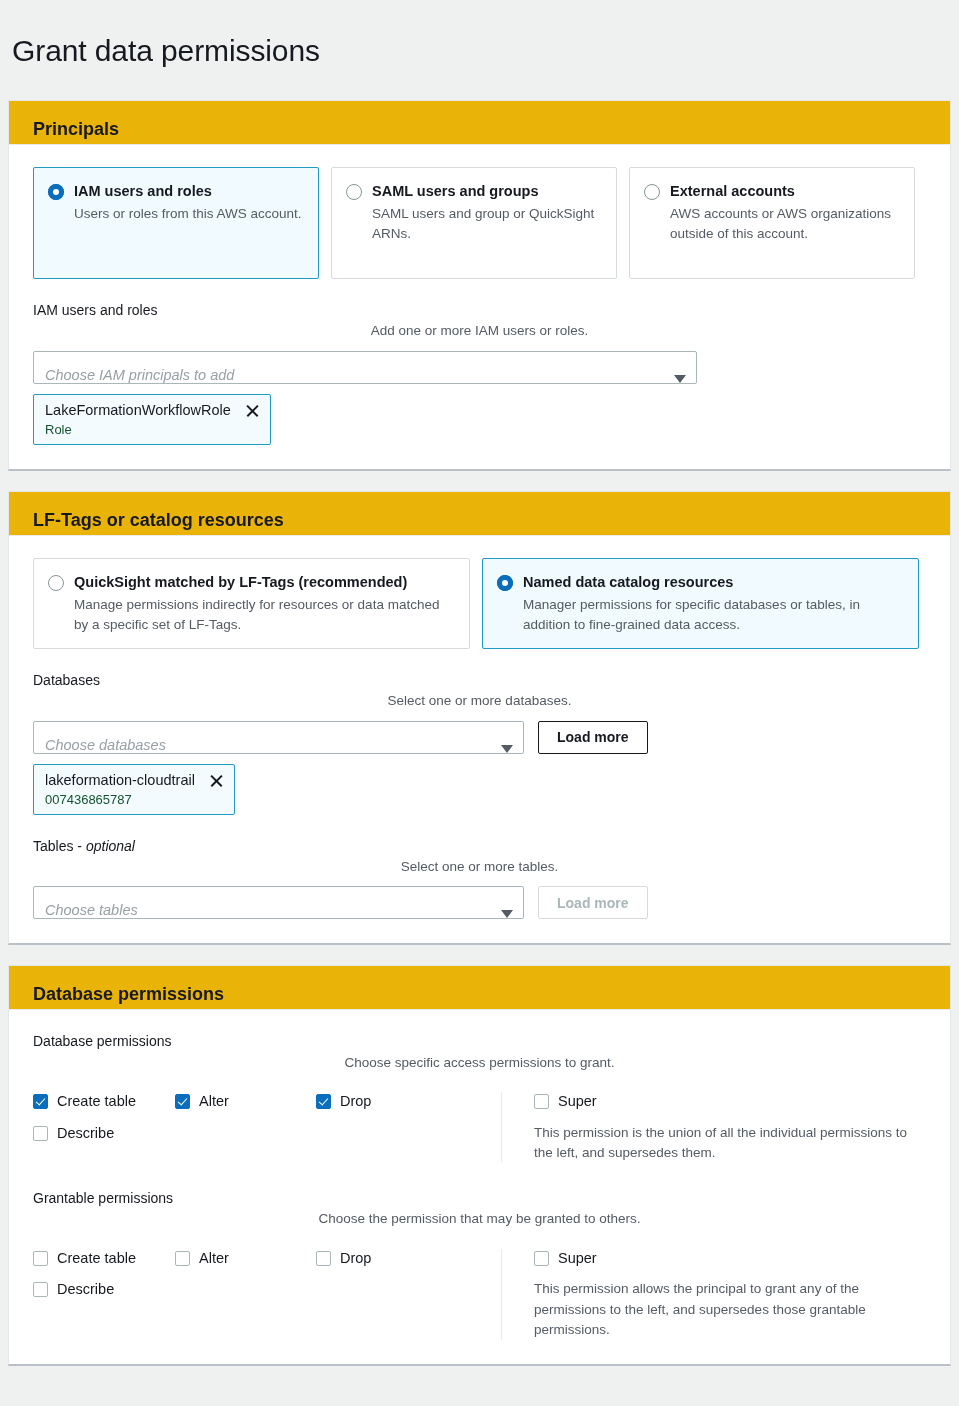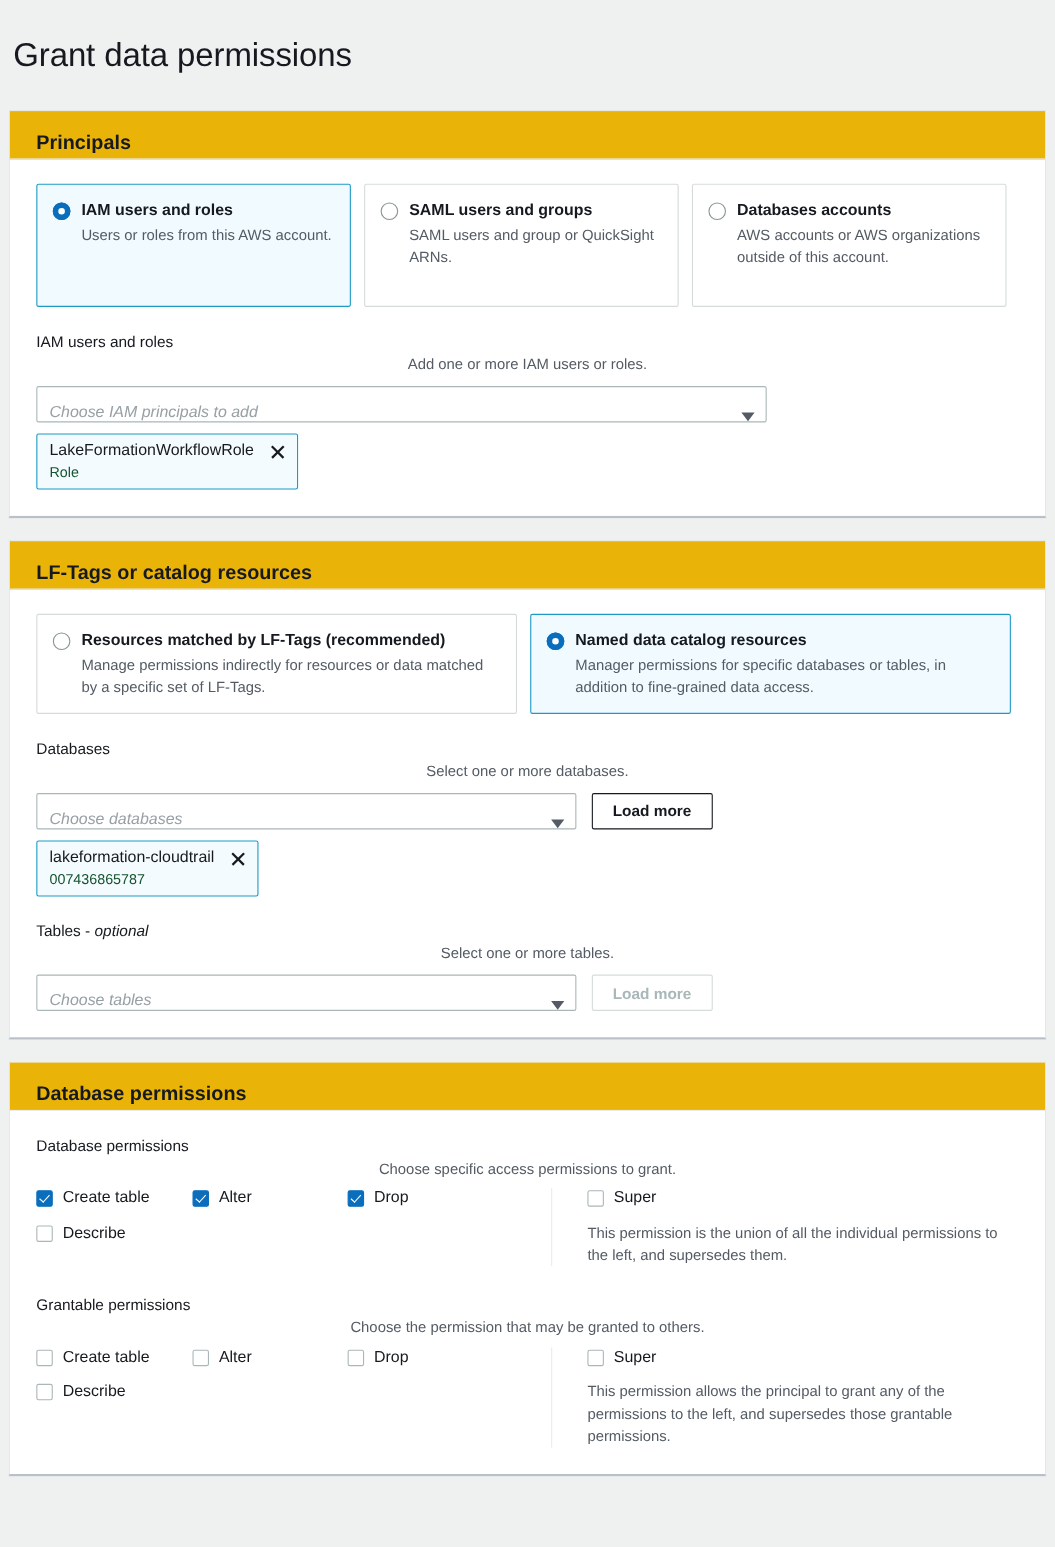--- a/index.html
+++ b/index.html
@@ -162,21 +162,21 @@
     background: #16191f;
   }
   .token-x::before { transform: rotate(45deg); }
   .token-x::after  { transform: rotate(-45deg); }
 
   
   .perm-block { margin-bottom: 26px; }
   .perm-block:last-child { margin-bottom: 0; }
   .perm-grid {
     display: flex;
-    margin-top: 8px;
+    margin-top: 20px;
   }
   .perm-left { width: 468px; flex: none; }
   .perm-right {
     border-left: 1px solid #e9ebed;
     padding-left: 32px;
     flex: 1;
   }
   .cb-row { display: flex; }
   .cb-row + .cb-row { margin-top: 13px; }
   .cb {
@@ -239,21 +239,21 @@
       <div class="tile tile-3">
         <span class="radio"></span>
         <span>
           <span class="tile-label">SAML users and groups</span>
           <span class="tile-desc" style="display:block">SAML users and group or QuickSight ARNs.</span>
         </span>
       </div>
       <div class="tile tile-3">
         <span class="radio"></span>
         <span>
-          <span class="tile-label">Databases accounts</span>
+          <span class="tile-label">External accounts</span>
           <span class="tile-desc" style="display:block">AWS accounts or AWS organizations outside of this account.</span>
         </span>
       </div>
     </div>
 
     <div class="field">
       <div class="field-label">IAM users and roles</div>
       <div class="field-hint">Add one or more IAM users or roles.</div>
       <div class="field-row">
         <div class="select-box select-wide">
@@ -278,21 +278,21 @@
 <section class="container">
   <div class="container-header">
     <h2 class="container-title">LF-Tags or catalog resources</h2>
   </div>
   <div class="container-body">
 
     <div class="tile-row">
       <div class="tile tile-2a">
         <span class="radio"></span>
         <span>
-          <span class="tile-label">Resources matched by LF-Tags (recommended)</span>
+          <span class="tile-label">QuickSight matched by LF-Tags (recommended)</span>
           <span class="tile-desc" style="display:block">Manage permissions indirectly for resources or data matched by a specific set of LF-Tags.</span>
         </span>
       </div>
       <div class="tile tile-2b selected">
         <span class="radio on"></span>
         <span>
           <span class="tile-label">Named data catalog resources</span>
           <span class="tile-desc" style="display:block">Manager permissions for specific databases or tables, in addition to fine-grained data access.</span>
         </span>
       </div>

